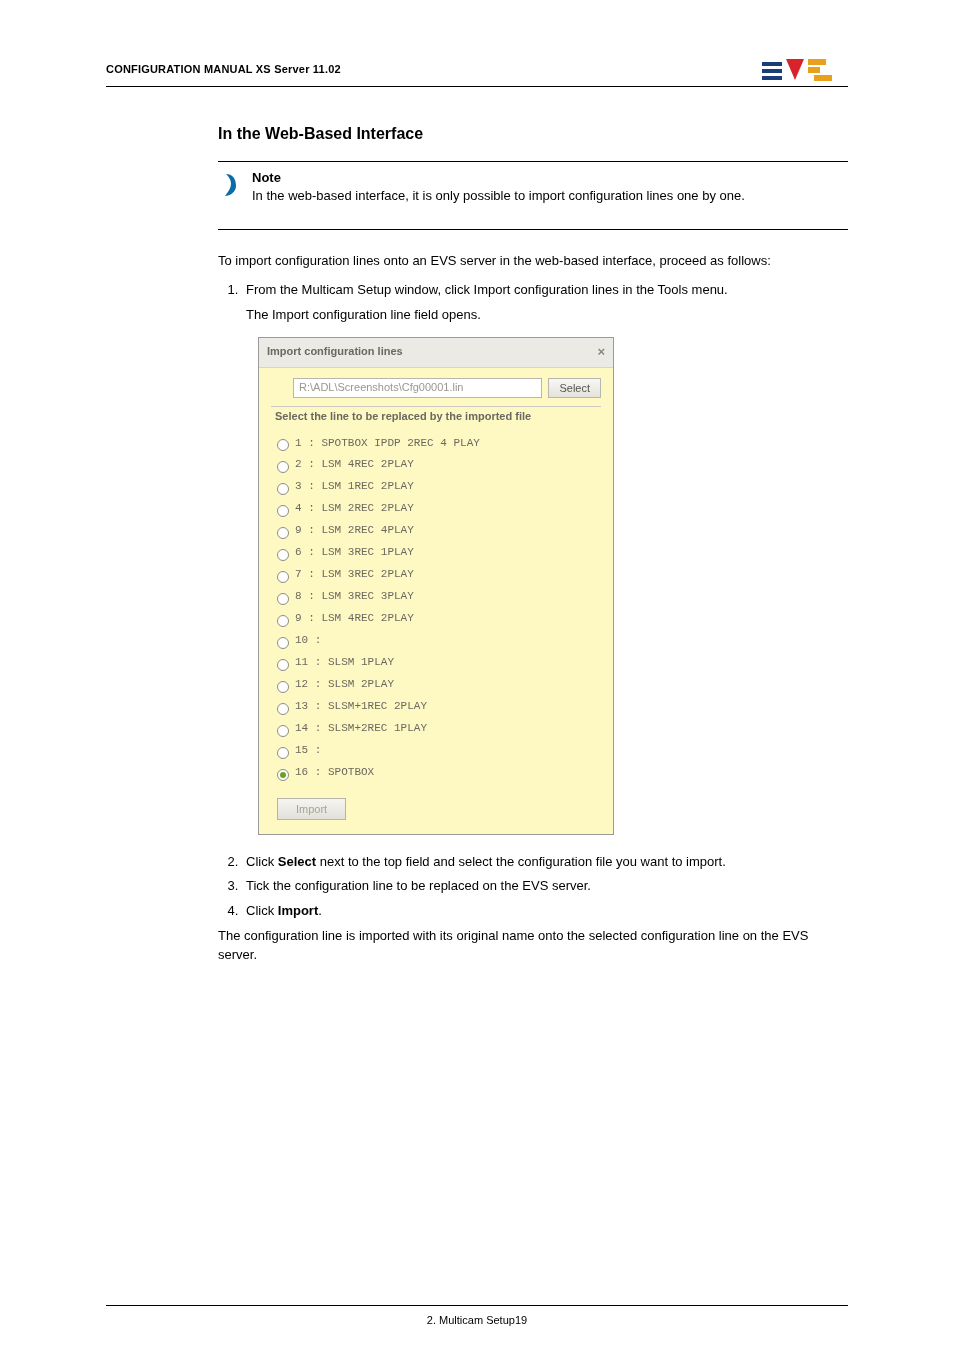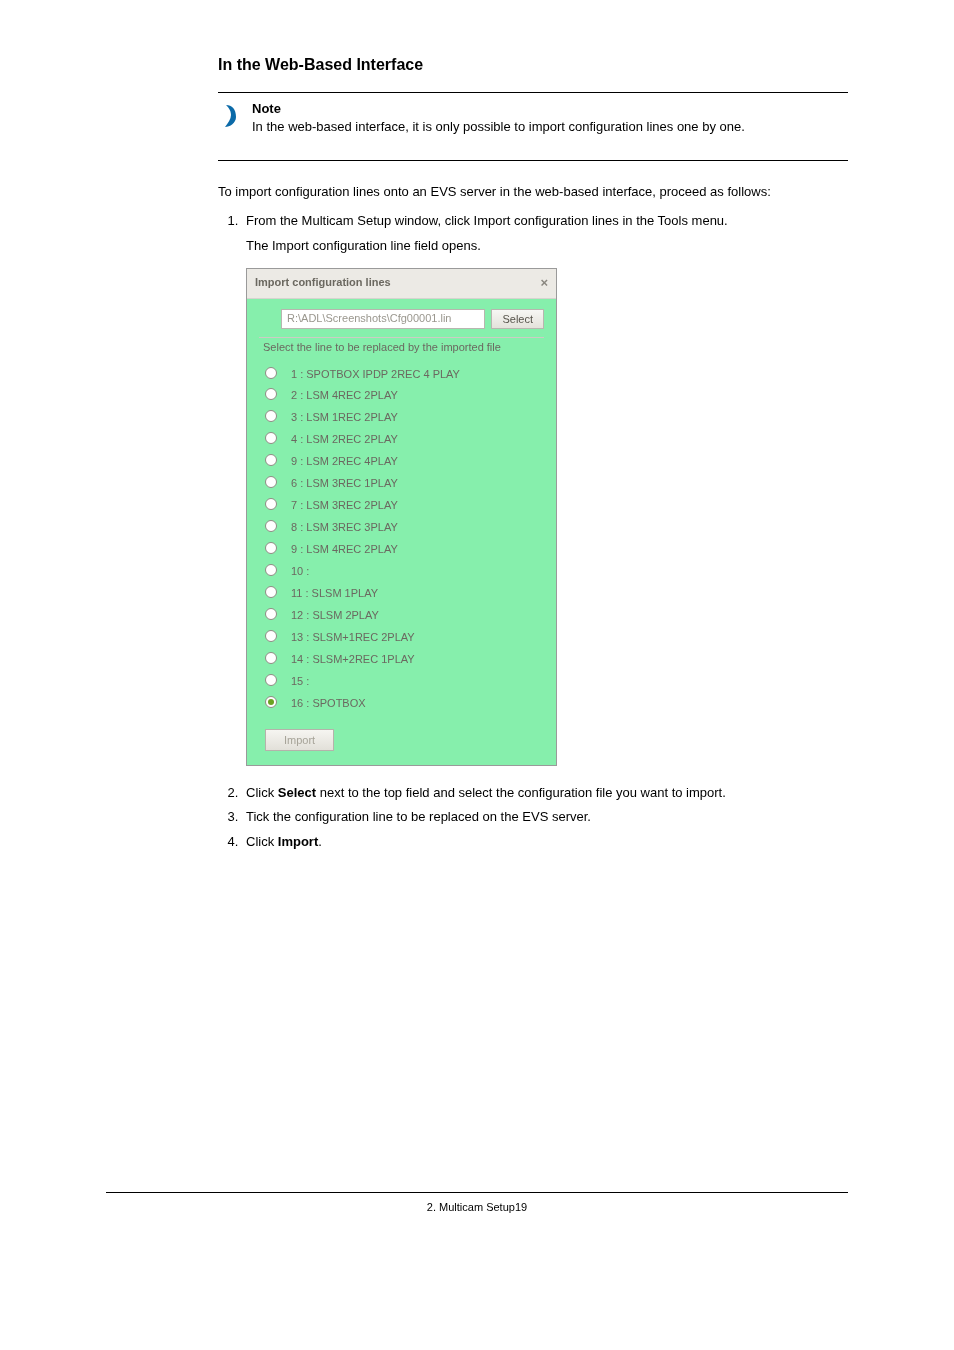--- a/index.html
+++ b/index.html
@@ -13,43 +13,56 @@
   .note-box { border-top: 1px solid #000; border-bottom: 1px solid #000; padding: 8px 0 24px 0; display: flex; gap: 8px; margin-bottom: 22px; }
   .note-marker { width: 26px; display: flex; align-items: flex-start; justify-content: center; padding-top: 2px; }
   .note-title { font-weight: bold; font-size: 13px; margin-bottom: 2px; }
   .note-body { font-size: 13px; line-height: 1.4; }
   .para { font-size: 13px; line-height: 1.45; margin-bottom: 10px; }
   ol.steps { list-style: decimal; padding-left: 24px; font-size: 13px; }
   ol.steps > li { padding-left: 4px; margin-bottom: 6px; line-height: 1.45; }
   .subpara { margin-top: 6px; margin-bottom: 12px; font-size: 13px; }
 
   
-  .dialog { width: 311px; border: 1px solid #9a9a9a; background: #86efac; margin: 6px 0 18px 0; font-family: Tahoma, Arial, sans-serif; font-size: 11px; color: #6b6860; }
+  .dialog { width: 356px; border: 1px solid #9a9a9a; background: #fef9c3; margin: 6px 0 18px 12px; font-family: Tahoma, Arial, sans-serif; font-size: 11px; color: #6b6860; }
   .dialog-title { background: #eceae5; padding: 5px 8px; font-weight: bold; color: #6b6860; display: flex; justify-content: space-between; align-items: center; border-bottom: 1px solid #d6d4cf; }
   .dialog-close { font-size: 13px; color: #8a8780; cursor: default; }
   .dialog-body { padding: 10px 12px 10px 12px; }
   .file-row { display: flex; align-items: flex-start; gap: 6px; margin: 0 0 10px 22px; }
   .file-input { flex: 1; height: 20px; background: #fff; border: 1px solid #b8b6af; padding: 0 5px; font-size: 11px; color: #9a978e; display: flex; align-items: center; overflow: hidden; white-space: nowrap; }
   .select-btn { height: 20px; background: linear-gradient(#f7f7f4,#e4e2db); border: 1px solid #b8b6af; padding: 0 10px; font-size: 11px; color: #57544c; cursor: default; }
-  .fieldset-label { font-weight: normal; font-size: 11px; color: #6b6860; margin-bottom: 6px; padding-left: 4px; }
+  .fieldset-label { font-weight: bold; font-size: 11px; color: #6b6860; margin-bottom: 6px; padding-left: 4px; }
   .fieldset { border-top: 1px solid #cdcbc4; padding-top: 2px; margin-top: -2px; position: relative; }
   .radios { padding: 2px 0 0 6px; }
-  .radio-row { display: flex; align-items: flex-start; gap: 14px; padding: 3px 0; color: #6b6860; }
+  .radio-row { display: flex; align-items: flex-end; gap: 6px; padding: 3px 0; color: #6b6860; font-family: Liberation Mono, monospace; }
   .radio-dot { width: 12px; height: 12px; border: 1px solid #8e8c83; border-radius: 50%; background: #fff; position: relative; flex-shrink: 0; }
   .radio-dot.selected::after { content: ""; position: absolute; left: 2px; top: 2px; width: 6px; height: 6px; border-radius: 50%; background: #6aa321; }
   .import-btn-row { padding: 14px 0 4px 6px; }
   .import-btn { height: 22px; background: linear-gradient(#f6f5f1,#e2e0d9); border: 1px solid #b5b3ab; padding: 0 18px; font-size: 11px; color: #a6a398; cursor: default; }
 
   .footer { display: flex; justify-content: center; border-top: 1px solid #000; padding-top: 8px; margin-top: 340px; }
   .footer-left, .footer-right { font-size: 11px; }
 </style>
 </head>
 <body>
 
 <div class="page">
+  <div class="header-row">
+    <div class="header-left">CONFIGURATION MANUAL   XS Server 11.02</div>
+    <svg class="logo" viewBox="0 0 86 26">
+      <rect x="0" y="6" width="20" height="4" fill="#1a3e7a"></rect>
+      <rect x="0" y="13" width="20" height="4" fill="#1a3e7a"></rect>
+      <rect x="0" y="20" width="20" height="4" fill="#1a3e7a"></rect>
+      <polygon points="24,3 42,3 33,24" fill="#d8232a"></polygon>
+      <rect x="46" y="3" width="18" height="6" fill="#e7a11c"></rect>
+      <rect x="46" y="11" width="12" height="6" fill="#e7a11c"></rect>
+      <rect x="52" y="19" width="18" height="6" fill="#e7a11c"></rect>
+      <rect x="70" y="11" width="16" height="6" fill="none"></rect>
+    </svg>
+  </div>
 
   <div class="content">
     <div class="h2">In the Web-Based Interface</div>
 
     <div class="note-box">
       <div class="note-marker">
         <svg width="18" height="26" viewBox="0 0 18 26">
           <path d="M4 2 C10 2 14 6 14 14 C14 20 8 24 3 24 C6 20 9 16 9 12 C9 7 6 4 4 2 Z" fill="#0b6aa8"></path>
         </svg>
       </div>
@@ -156,19 +169,20 @@
         <span>Click </span><b>Select</b><span> next to the top field and select the configuration file you want to import.</span>
       </li>
       <li>
         <span>Tick the configuration line to be replaced on the EVS server.</span>
       </li>
       <li>
         <span>Click </span><b>Import</b><span>.</span>
       </li>
     </ol>
 
+    <div class="para" style="margin-top:6px;">The configuration line is imported with its original name onto the selected configuration line on the EVS server.</div>
   </div>
 
   <div class="footer">
     <div class="footer-left">2. Multicam Setup</div>
     <div class="footer-right">19</div>
   </div>
 </div>
 
 </body></html>

